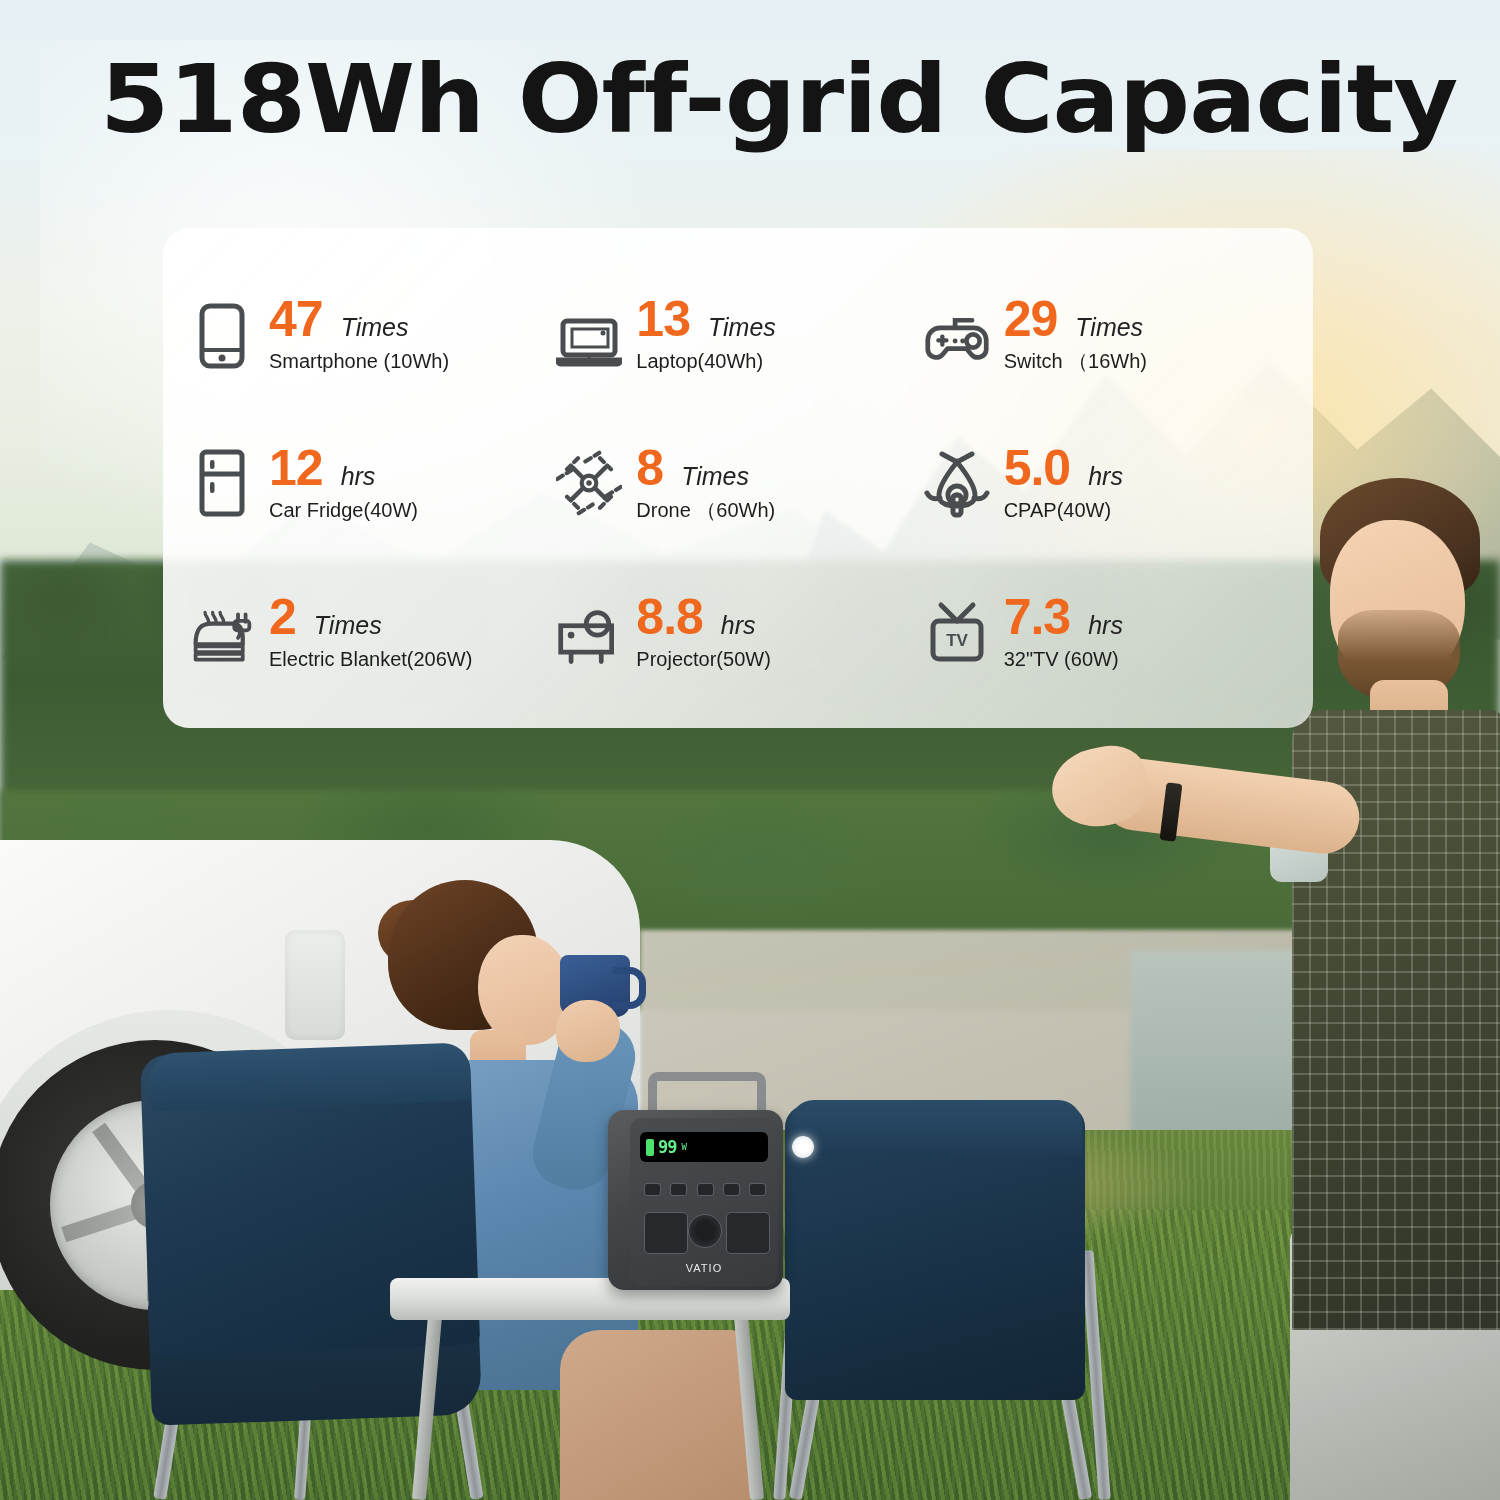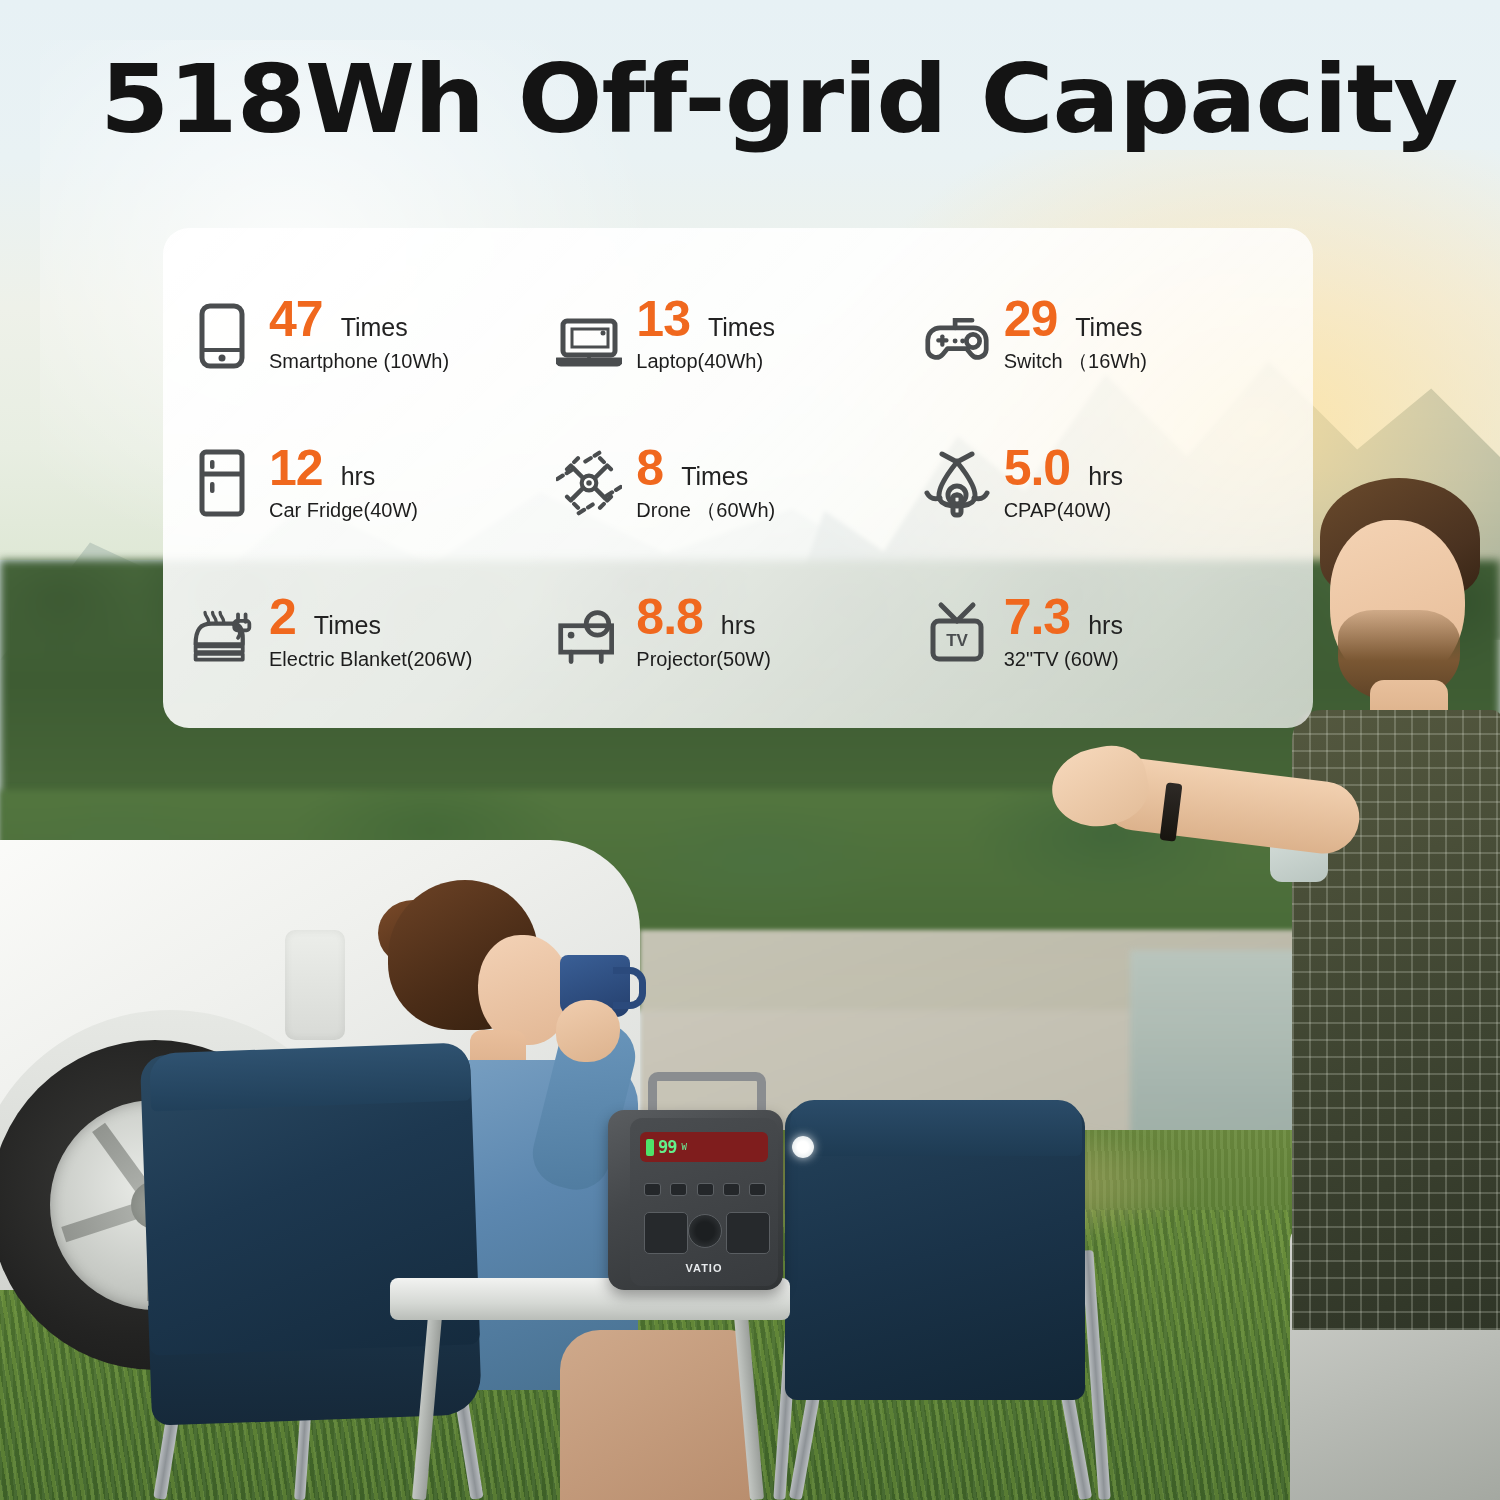--- a/index.html
+++ b/index.html
@@ -297,21 +297,21 @@
     background:linear-gradient(160deg,#4a4d50 0%, #383b3e 100%);
     border-radius:12px;
   }
   .ps-handle {
     position:absolute; left:648px; top:1072px; width:118px; height:44px;
     border:9px solid #8a8d90; border-bottom:none; border-radius:10px 10px 0 0;
     background:transparent;
   }
   .ps-screen {
     position:absolute; left:640px; top:1132px; width:128px; height:30px;
-    background:#7f1d1d; border-radius:6px;
+    background:#000000; border-radius:6px;
     display:flex; align-items:center; gap:4px; padding:0 6px;
   }
   .ps-batt { width:8px; height:17px; background:#4ee26a; border-radius:2px; }
   .ps-num {
     color:#63f08a; font-family:"DejaVu Sans Mono", monospace;
     font-size:17px; font-weight:bold; letter-spacing:-1px; line-height:1;
   }
   .ps-watt {
     color:#6af39a; font-family:"DejaVu Sans Mono", monospace;
     font-size:9px; line-height:1; margin-left:1px;
@@ -331,21 +331,21 @@
     position:absolute; width:44px; height:42px; background:#26292c;
     border-radius:5px; border:1px solid #5a5e62;
   }
   .ps-dc {
     position:absolute; left:688px; top:1214px; width:34px; height:34px;
     border-radius:50%; background:radial-gradient(circle,#1c1f21 40%,#3a3e41 100%);
     border:1px solid #5a5e62;
   }
   .ps-logo {
     position:absolute; left:630px; top:1262px; width:148px;
-    text-align:center; color:#e7eaec; font-size:11px; font-weight:bold;
+    text-align:center; color:#e7eaec; font-size:11px; font-weight:normal;
     letter-spacing:1px;
   }
 
   
   .title {
     position:absolute; left:100px; top:52px; width:1320px;
     font-family:"DejaVu Sans", sans-serif;
     font-weight:bold; font-size:95px; line-height:1.0;
     color:#141414; letter-spacing:-1px;
     transform:scaleX(1.05); transform-origin:left center;
@@ -370,21 +370,21 @@
   .cell .ico {
     width:66px; height:72px; flex:0 0 66px;
     display:flex; align-items:flex-end; justify-content:center;
   }
   .cell .txt { display:flex; flex-direction:column; justify-content:center; }
   .line1 { display:flex; align-items:baseline; gap:18px; white-space:nowrap; }
   .num {
     color:#F0681E; font-size:50px; font-weight:bold; line-height:1;
     letter-spacing:-1px;
   }
-  .unit { color:#222; font-size:25px; line-height:1; }
+  .unit { color:#222; font-size:25px; line-height:1;font-style:italic; }
   .line2 {
     color:#1d1d1d; font-size:20px; line-height:1.1; margin-top:6px;
     white-space:nowrap;
   }
   .tvlabel { font-size:17px; font-weight:600; fill:#4a4d4f; }
 
   svg { display:block; }
 </style>
 </head>
 <body>

